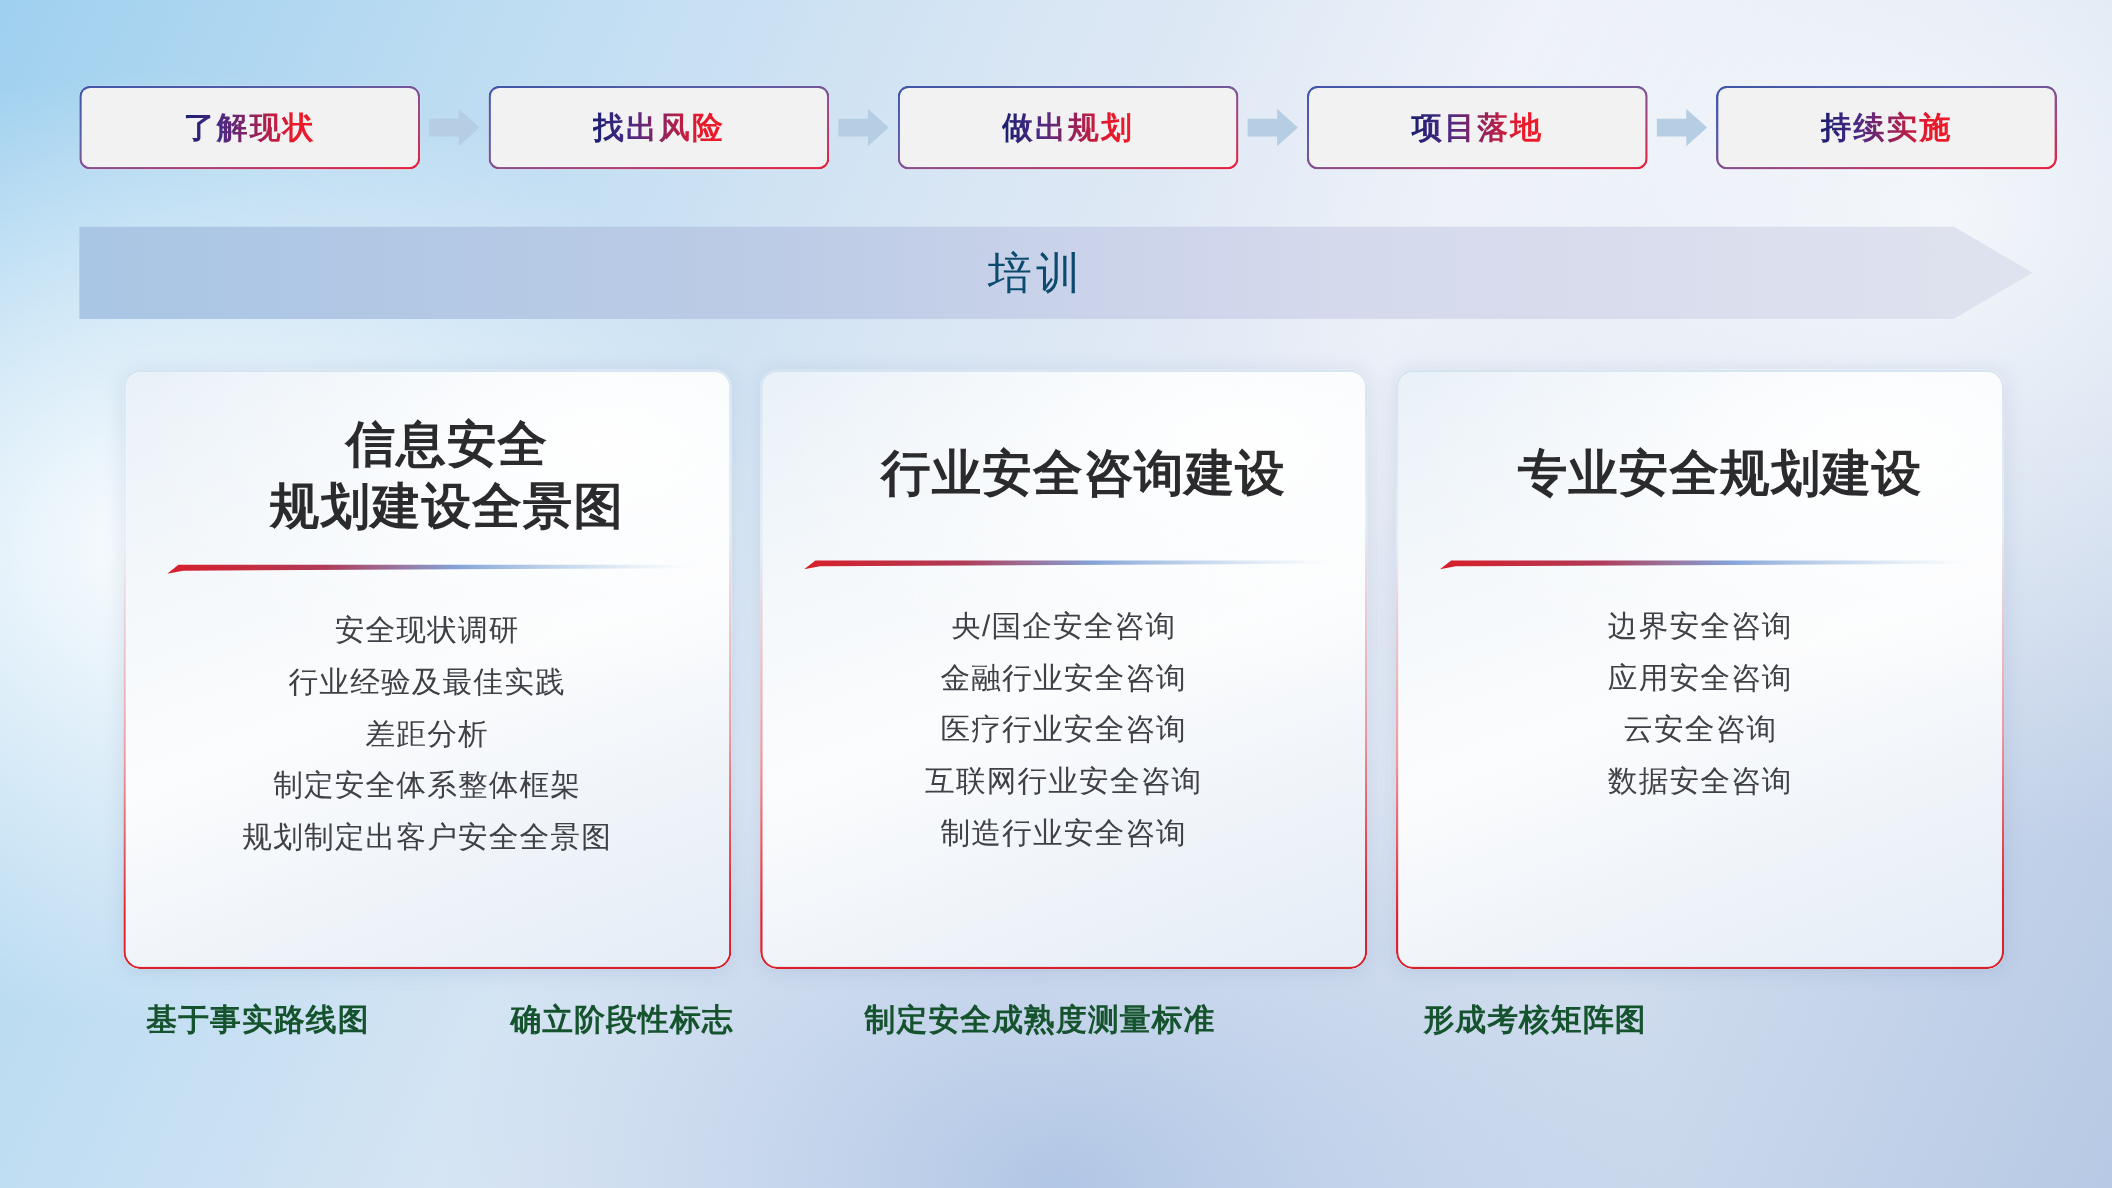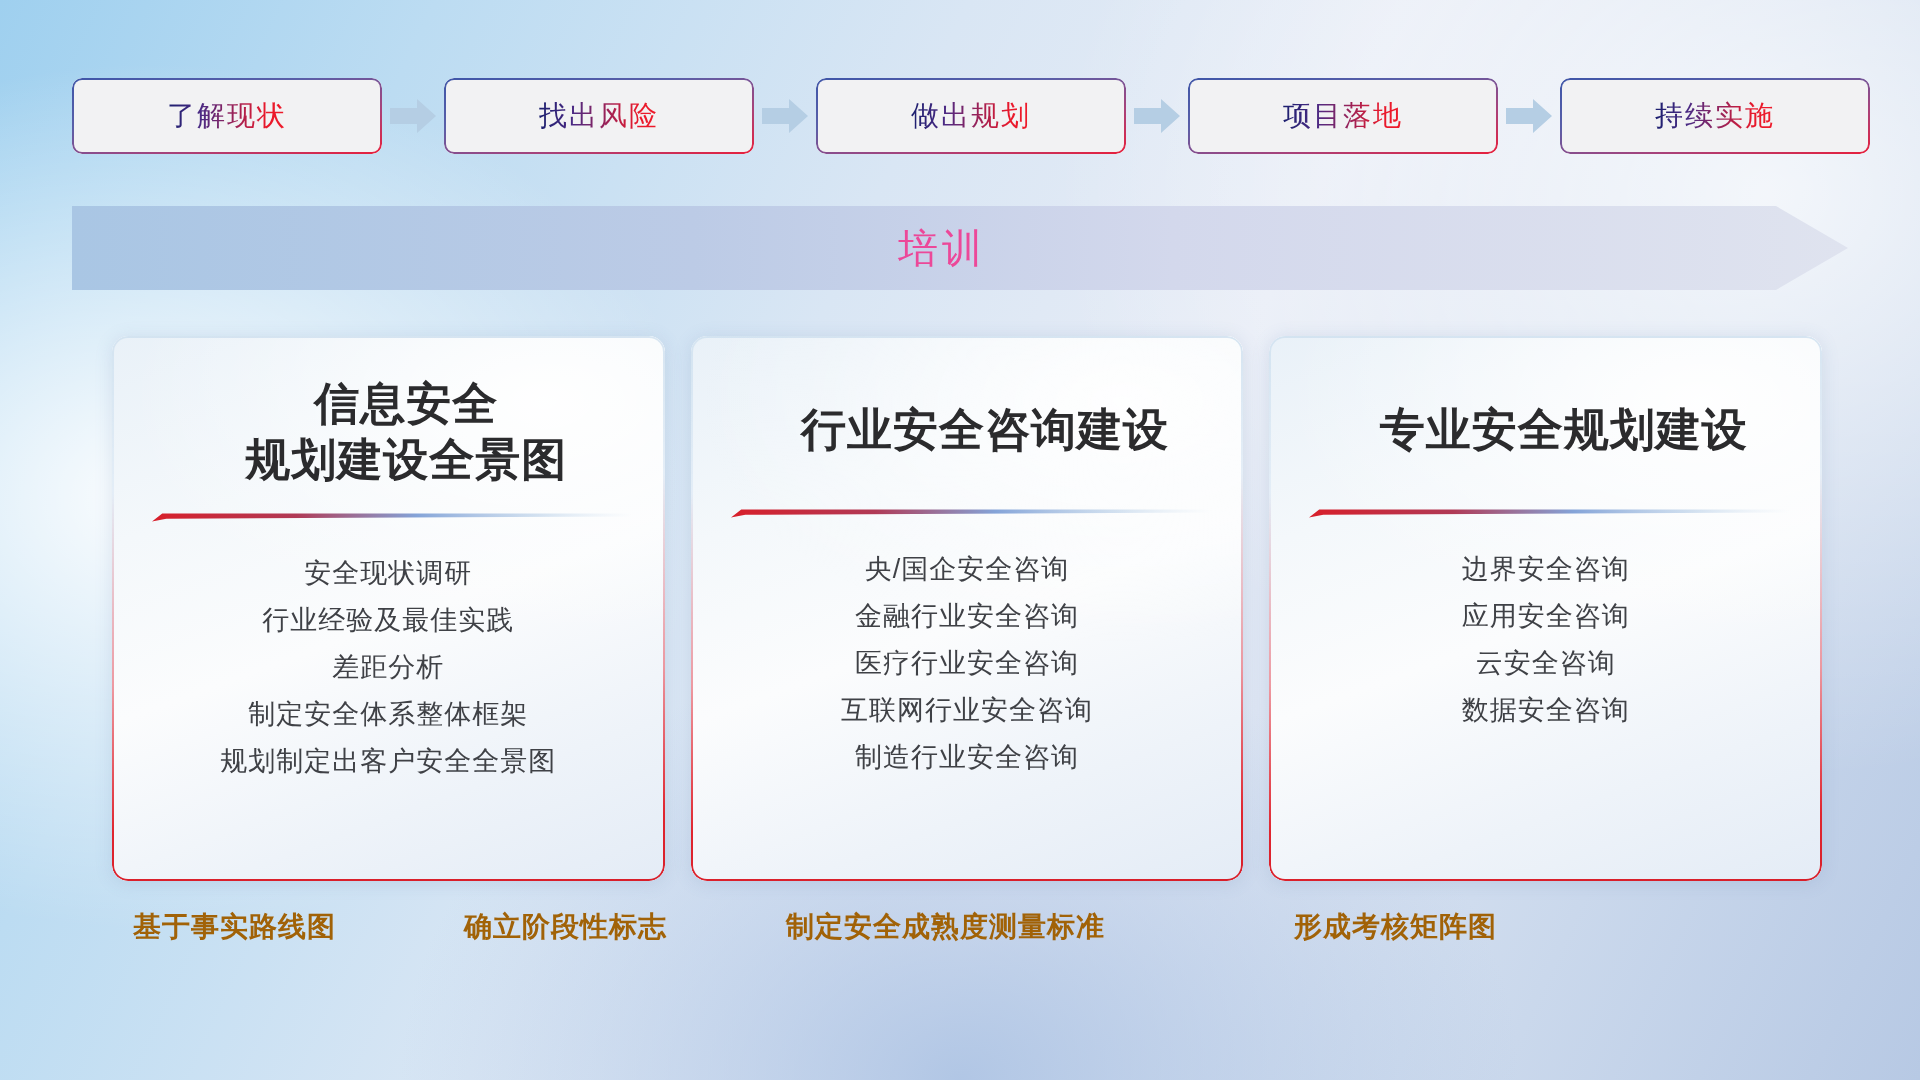--- a/index.html
+++ b/index.html
@@ -52,21 +52,21 @@
     background: linear-gradient(168deg, #3f56a8 0%, #5a5fa8 35%, #a8427a 68%, #e8203c 100%);
     -webkit-mask: linear-gradient(#000 0 0) content-box, linear-gradient(#000 0 0);
     -webkit-mask-composite: xor;
     mask: linear-gradient(#000 0 0) content-box, linear-gradient(#000 0 0);
     mask-composite: exclude;
     pointer-events: none;
   }
   .stage-label {
     position: relative;
     font-size: 28px;
-    font-weight: normal;
+    font-weight: bold;
     letter-spacing: 2px;
     background: linear-gradient(90deg, #1b1f6e 0%, #4b2a84 28%, #a02154 58%, #e8192b 82%, #ef1b2a 100%);
     -webkit-background-clip: text;
     background-clip: text;
     color: transparent;
     -webkit-text-fill-color: transparent;
     white-space: nowrap;
   }
 
   .stage-arrow {
@@ -94,21 +94,21 @@
     position: absolute;
     top: 0;
     left: 0;
     width: 1740px;
     height: 84px;
     display: flex;
     align-items: center;
     justify-content: center;
     font-size: 40px;
     font-weight: normal;
-    color: #ec4899;
+    color: #0c4a6e;
     letter-spacing: 4px;
   }
 
   
   #cards {
     position: absolute;
     top: 336px;
     left: 112px;
     width: 1710px;
     height: 545px;
@@ -187,21 +187,21 @@
     top: 908px;
     left: 0;
     width: 1920px;
     height: 60px;
   }
   .caption {
     position: absolute;
     top: 0;
     font-size: 28px;
     font-weight: bold;
-    color: #a16207;
+    color: #14532d;
     letter-spacing: 1px;
     white-space: nowrap;
   }
   .caption.c0 { left: 133px; }
   .caption.c1 { left: 464px; }
   .caption.c2 { left: 786px; }
   .caption.c3 { left: 1294px; }
 </style>
 </head>
 <body>

